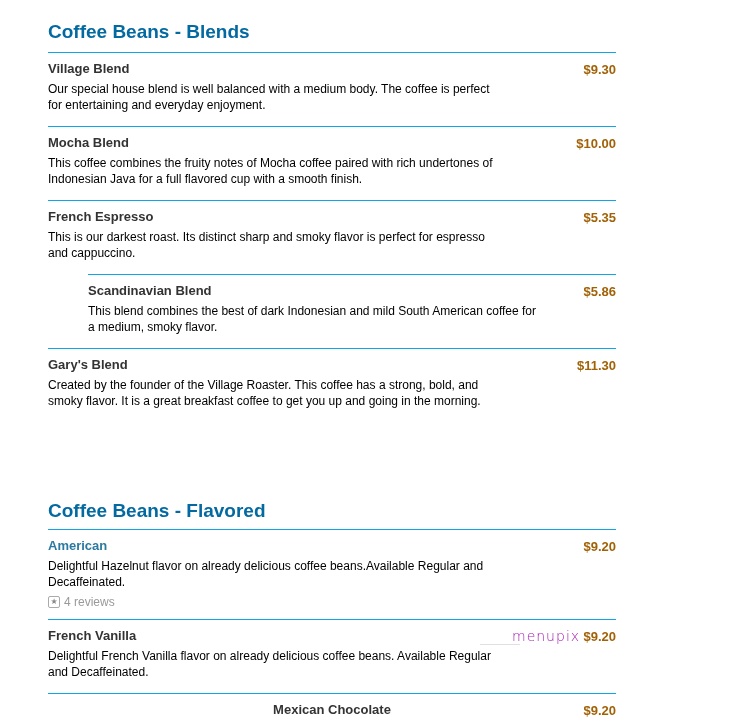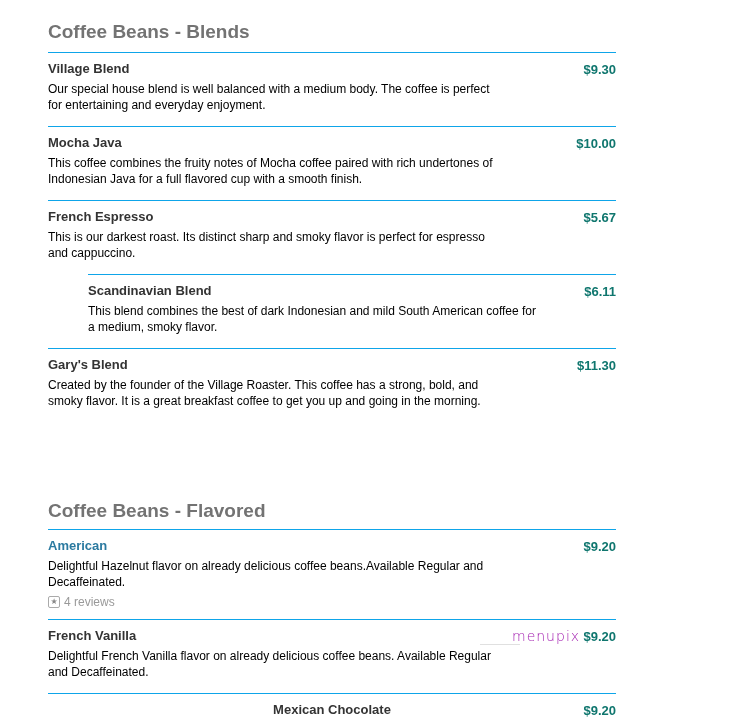--- a/index.html
+++ b/index.html
@@ -1,55 +1,55 @@
 <!DOCTYPE html>
 <html><head>
 <meta charset="utf-8">
 <style>
   html, body { margin: 0; padding: 0; background: #ffffff; }
   body { width: 745px; height: 727px; overflow: hidden; position: relative;
          font-family: "Liberation Sans", sans-serif; color: #333333; }
   .menu { position: absolute; left: 48px; top: 0; width: 568px; }
-  .section-title { font-size: 19px; font-weight: bold; color: #737373; margin: 0; height: 26px; line-height: 26px; }
+  .section-title { font-size: 19px; font-weight: bold; color: #0369a1; margin: 0; height: 26px; line-height: 26px; }
   .section { }
   .item { position: relative; border-top: 1px solid #0ea5e9; padding: 8px 0 0 0; }
   .item-name { font-size: 13px; font-weight: bold; color: #333333; line-height: 16px; height: 16px; }
   .item-name.link { color: #2b7aa0; }
-  .item-price { position: absolute; right: 0; top: 9px; font-size: 13px; font-weight: bold; color: #0f766e; line-height: 16px; }
+  .item-price { position: absolute; right: 0; top: 9px; font-size: 13px; font-weight: bold; color: #a16207; line-height: 16px; }
   .item-desc { font-size: 12px; color: #000000; line-height: 16px; width: 450px; margin-top: 4px; }
   .reviews { font-size: 12px; color: #999999; margin-top: 4px; line-height: 16px; display: flex; align-items: center; gap: 4px; }
   .star-box { display: inline-block; width: 10px; height: 10px; border: 1px solid #aaa; border-radius: 2px; font-size: 8px; line-height: 10px; text-align: center; color: #888; }
   .watermark { position: absolute; left: 512px; top: 628px; font-size: 14px; color: #a21caf; letter-spacing: 1px; font-family: "DejaVu Sans", sans-serif; font-weight: 300; }
   .wm-line { position: absolute; left: 480px; top: 644px; width: 40px; height: 1px; background: #e0e0e0; }
 </style>
 </head>
 <body>
 
 <div class="menu">
   <div class="section" style="position:absolute; top:19px; left:0; width:568px;">
     <h2 class="section-title">Coffee Beans - Blends</h2>
     <div style="height:7px"></div>
     <div class="item" style="height:65px;">
       <div class="item-name">Village Blend</div>
       <div class="item-price">$9.30</div>
       <div class="item-desc">Our special house blend is well balanced with a medium body. The coffee is perfect for entertaining and everyday enjoyment.</div>
     </div>
     <div class="item" style="height:65px;">
-      <div class="item-name">Mocha Java</div>
+      <div class="item-name">Mocha Blend</div>
       <div class="item-price">$10.00</div>
       <div class="item-desc">This coffee combines the fruity notes of Mocha coffee paired with rich undertones of Indonesian Java for a full flavored cup with a smooth finish.</div>
     </div>
     <div class="item" style="height:65px;">
       <div class="item-name">French Espresso</div>
-      <div class="item-price">$5.67</div>
+      <div class="item-price">$5.35</div>
       <div class="item-desc">This is our darkest roast. Its distinct sharp and smoky flavor is perfect for espresso and cappuccino.</div>
     </div>
     <div class="item" style="height:65px;margin-left:40px;">
       <div class="item-name">Scandinavian Blend</div>
-      <div class="item-price">$6.11</div>
+      <div class="item-price">$5.86</div>
       <div class="item-desc">This blend combines the best of dark Indonesian and mild South American coffee for a medium, smoky flavor.</div>
     </div>
     <div class="item" style="height:80px;">
       <div class="item-name">Gary's Blend</div>
       <div class="item-price">$11.30</div>
       <div class="item-desc">Created by the founder of the Village Roaster. This coffee has a strong, bold, and smoky flavor. It is a great breakfast coffee to get you up and going in the morning.</div>
     </div>
   </div>
 
   <div class="section" style="position:absolute; top:450px; left:0; width:568px;margin-top:48px;">

